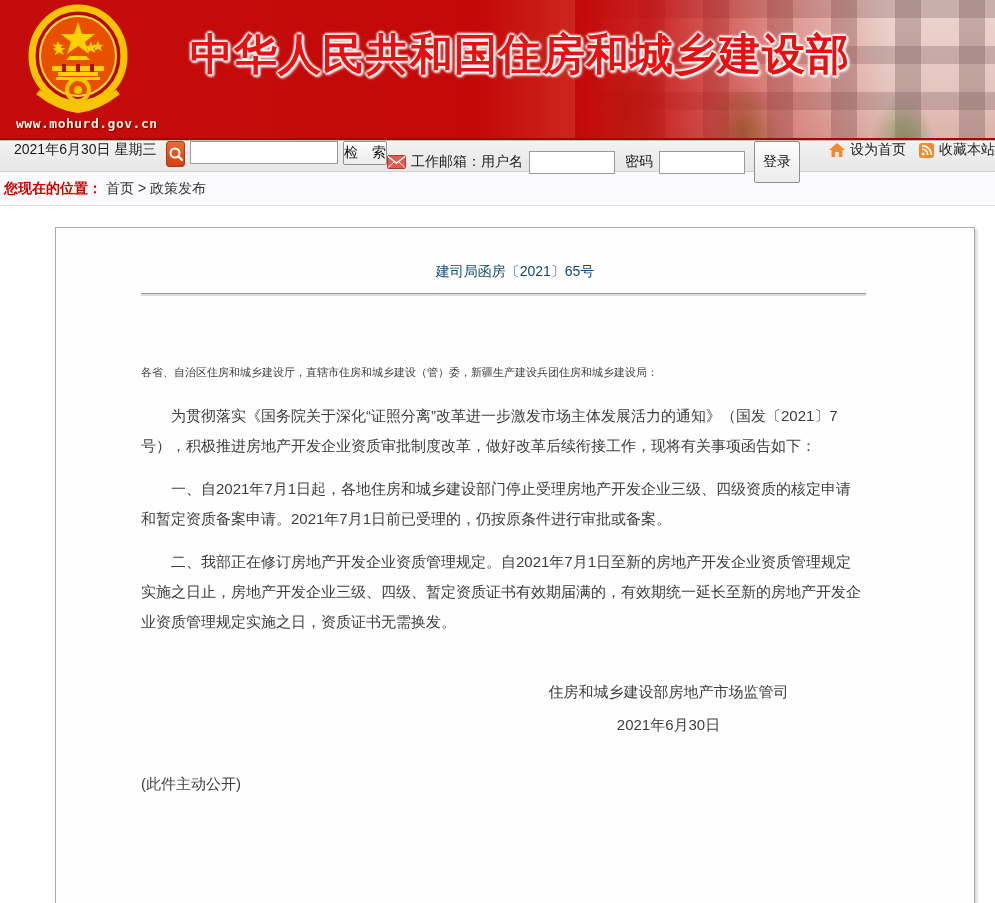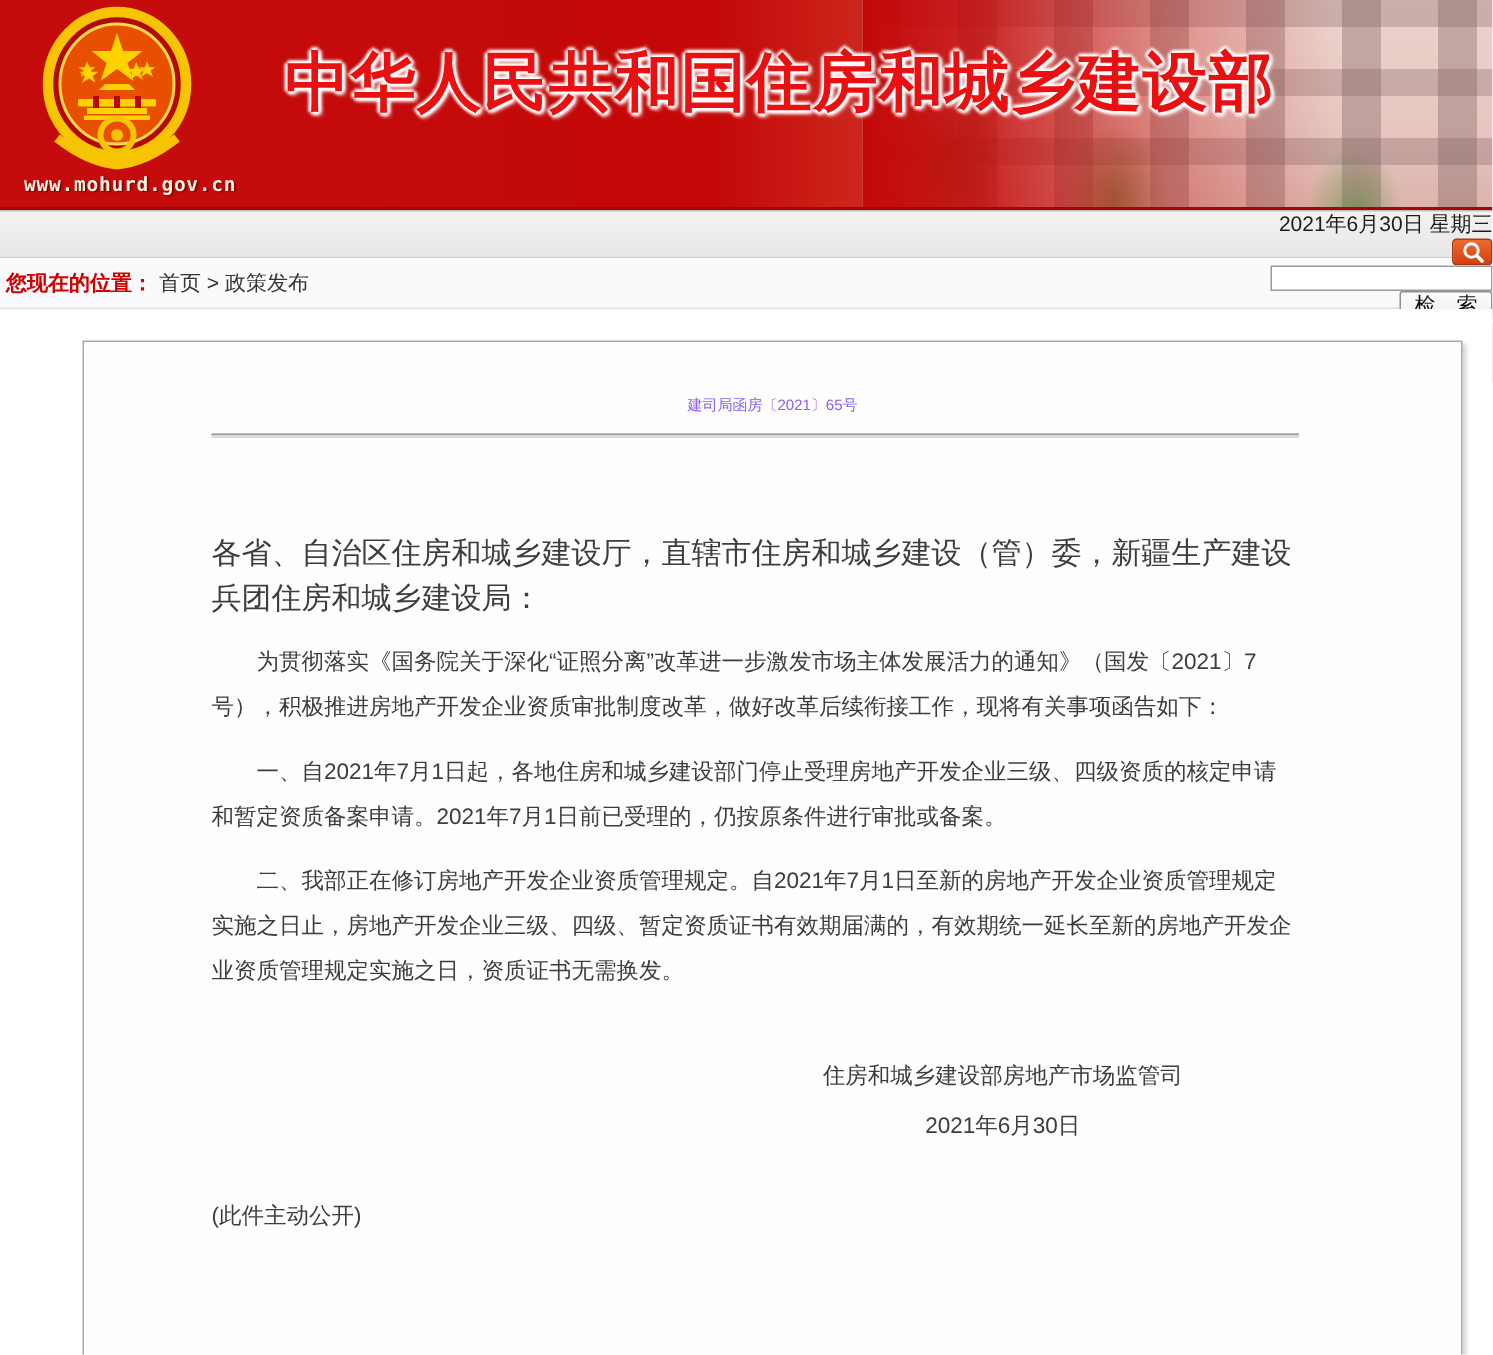--- a/index.html
+++ b/index.html
@@ -28,29 +28,29 @@
     font-family:"DejaVu Sans Mono","Liberation Mono",monospace; font-size:13px; font-weight:bold;
     letter-spacing:0.5px; text-shadow:1px 1px 1px #7a0000; }
   .banner-title { position:absolute; left:170px; top:26px; width:700px; text-align:center;
     font-size:43px; font-weight:bold; letter-spacing:1px; color:#e81010; white-space:nowrap;
     text-shadow:-2px 0 2px #fff, 2px 0 2px #fff, 0 -2px 2px #fff, 0 2px 2px #fff, 2px 2px 3px #fff; }
   .banner-sub { position:absolute; left:150px; top:95px; width:720px; text-align:center;
     font-size:12px; font-weight:bold; color:#e6d41e; text-shadow:1px 1px 1px #6e2400; white-space:nowrap; }
 
   
   .toolbar { height:32px; background:linear-gradient(#f2f2f2,#e7e7e7); border-top:1px solid #bdbdbd;
-    border-bottom:1px solid #cfcfcf; display:flex; align-items:flex-end; font-size:14px; color:#1c1c1c;
-    white-space:nowrap;flex-direction:column; }
+    border-bottom:1px solid #cfcfcf; display:flex; align-items:flex-start; font-size:14px; color:#1c1c1c;
+    white-space:nowrap; }
   .toolbar .date { margin-left:14px; }
   .search-btn-icon { margin-left:10px; width:27px; height:26px; border:1px solid #a83c10; border-radius:3px;
     background:linear-gradient(#ef6a30,#d23f10); display:flex; align-items:center; justify-content:center;
     cursor:pointer; }
   .tb-input { height:23px; border:1px solid #9a9a9a; background:#fff; padding:0 4px; font-size:13px; }
   .search-input { width:148px; margin-left:5px; }
-  .search-go { margin-left:5px; width:62px; height:40px; border:1px solid #8f8f8f; border-radius:2px;
+  .search-go { margin-left:5px; width:62px; height:24px; border:1px solid #8f8f8f; border-radius:2px;
     background:linear-gradient(#fdfdfd,#ececec); font-size:14px; color:#111; cursor:pointer;
     font-family:inherit; }
   .mail-group { display:flex; align-items:center; }
   .mail-group .lbl { margin-left:5px; }
   .user-input { width:86px; margin-left:6px; }
   .pwd-label { margin-left:10px; }
   .pwd-input { width:86px; margin-left:6px; }
   .login-btn { margin-left:9px; width:46px; height:42px; border:1px solid #8f8f8f; border-radius:2px;
     background:linear-gradient(#fdfdfd,#ececec); font-size:14px; color:#111; cursor:pointer;
     font-family:inherit; }
@@ -63,24 +63,24 @@
     display:flex; align-items:center; font-size:14px; padding-left:4px; }
   .breadcrumb .pre { color:#d00000; font-weight:bold; }
   .breadcrumb .path { color:#333; margin-left:4px; }
 
   
   .main { background:#fff; height:697px; position:relative; }
   .doc-panel { position:absolute; left:55px; top:21px; width:920px; height:720px;
     background:#fefefe; border:1px solid #a9a9a9; box-shadow:2px 2px 3px rgba(0,0,0,0.18);
     padding-top:30px; }
   .doc-title { text-align:center; font-size:22px; font-weight:bold; color:#111; line-height:36px; }
-  .doc-number { text-align:center; font-size:10px; color:#8b5cf6; margin-top:5px; }
+  .doc-number { text-align:center; font-size:14px; color:#0c4a6e; margin-top:5px; }
   .doc-body { margin:0 108px 0 85px; }
   .doc-hr { margin-top:12px; height:3px; border:none; border-top:1px solid #9a9a9a; background:#dcdcdc; }
-  .salutation { margin-top:62px; font-size:20px; color:#3d3d3d; line-height:30px; }
+  .salutation { margin-top:62px; font-size:11px; color:#3d3d3d; line-height:30px;font-family:Liberation Mono, monospace; }
   .para { font-size:15px; color:#3d3d3d; line-height:30px; text-indent:2em; margin-top:13px; }
   .sign-block { margin-top:38px; text-align:center; transform:translateX(165px);
     font-size:15px; color:#3d3d3d; line-height:33px; }
   .open-note { margin-top:34px; font-size:15px; color:#3d3d3d; }
 </style>
 </head>
 <body>
 
 <div class="page">
 

